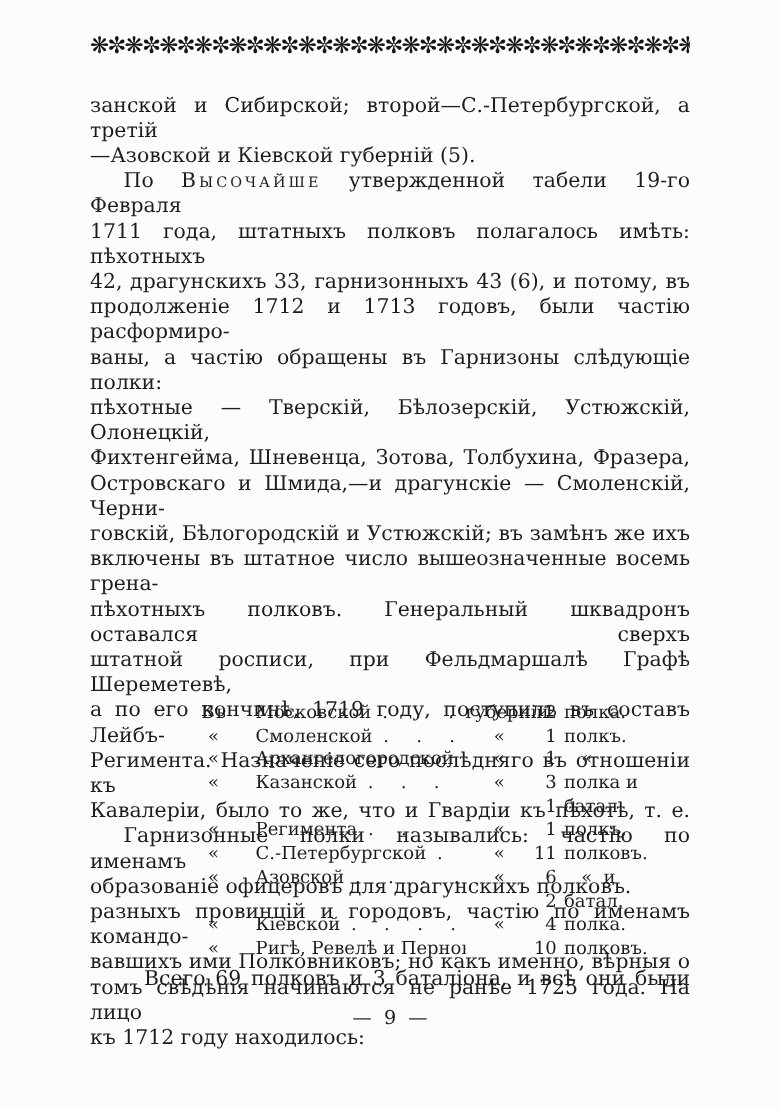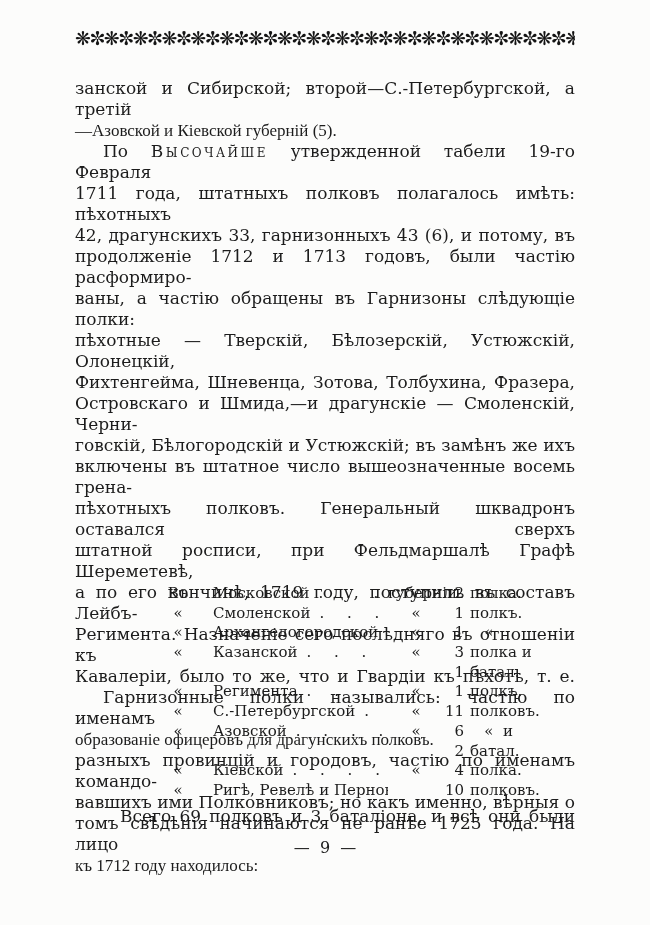--- a/index.html
+++ b/index.html
@@ -13,21 +13,21 @@
     position:absolute; left:75px; top:26px; width:500px; height:24px;
     overflow:hidden; white-space:nowrap;
     font-family:"DejaVu Sans", sans-serif;
     font-size:19px; line-height:24px; letter-spacing:-1.5px; color:#141414;
   }
   .textcol { position:absolute; left:75px; top:78px; width:500px; }
   .bline {
     font-size:17px; line-height:21px;
     text-align:justify; text-align-last:justify;
   }
-  .bline.last { text-align-last:left;font-family:Liberation Serif, serif; }
+  .bline.last { text-align-last:left; }
   .bline.indent { text-indent:28px; }
   .sp { font-variant:small-caps; letter-spacing:2.5px; }
   .gtable { position:absolute; left:75px; top:584px; width:520px; font-size:15px; }
   .trow { display:flex; align-items:baseline; margin-left:88px; line-height:19.7px; height:19.7px; }
   .c-prefix { width:30px; flex:none; text-align:center; }
   .c-name { width:175px; flex:none; display:flex; align-items:baseline; overflow:hidden;padding-left:20px; }
   .c-name .nm { white-space:nowrap; }
   .c-name.spread { display:block; text-align:justify; text-align-last:justify; }
   .dots { flex:1 1 auto; overflow:hidden; white-space:nowrap; letter-spacing:9px; margin-left:9px; }
   .c-gub { width:56px; flex:none; text-align:center; }

